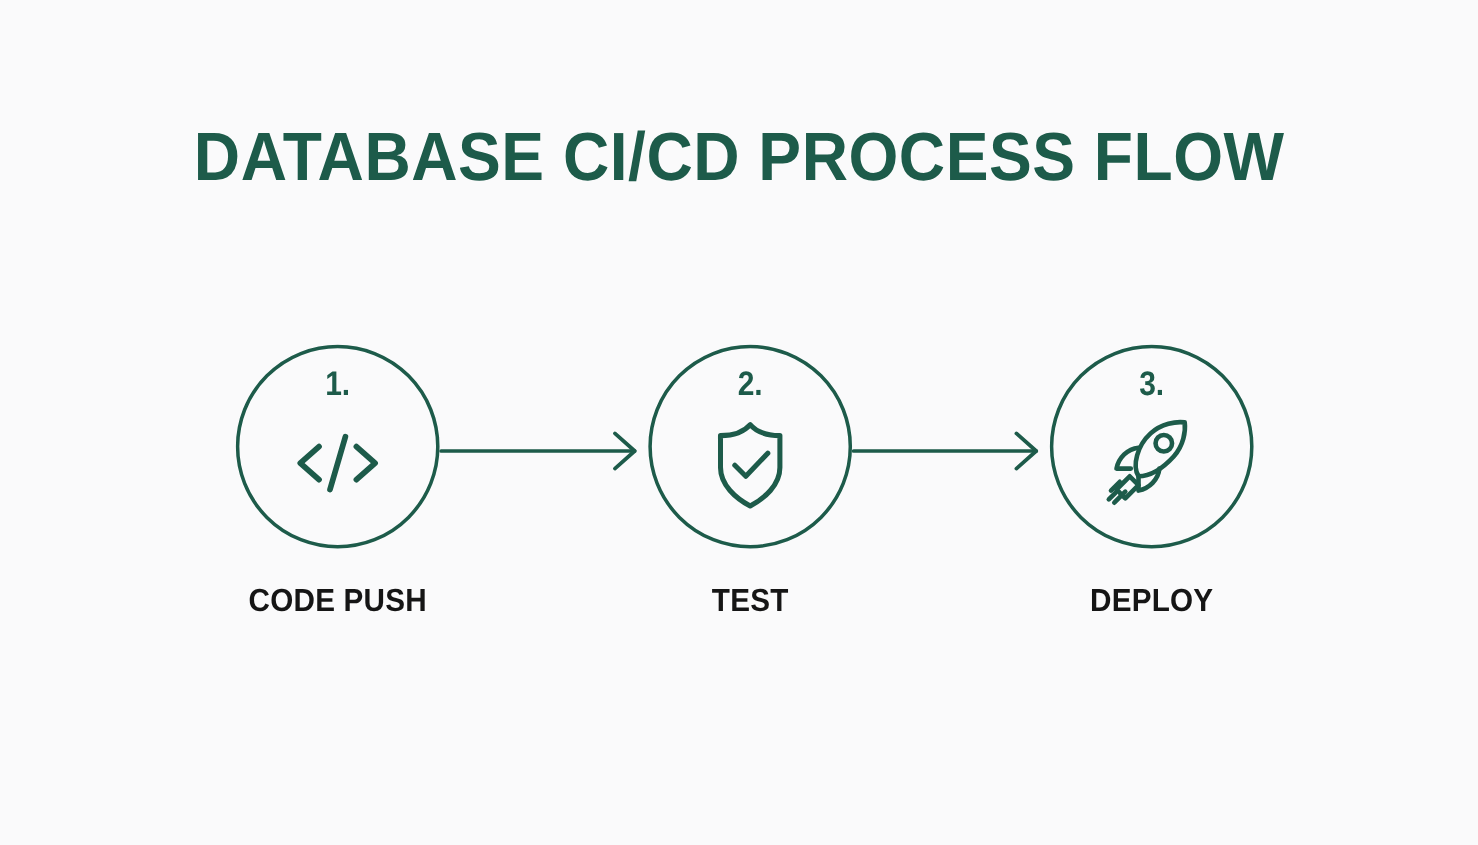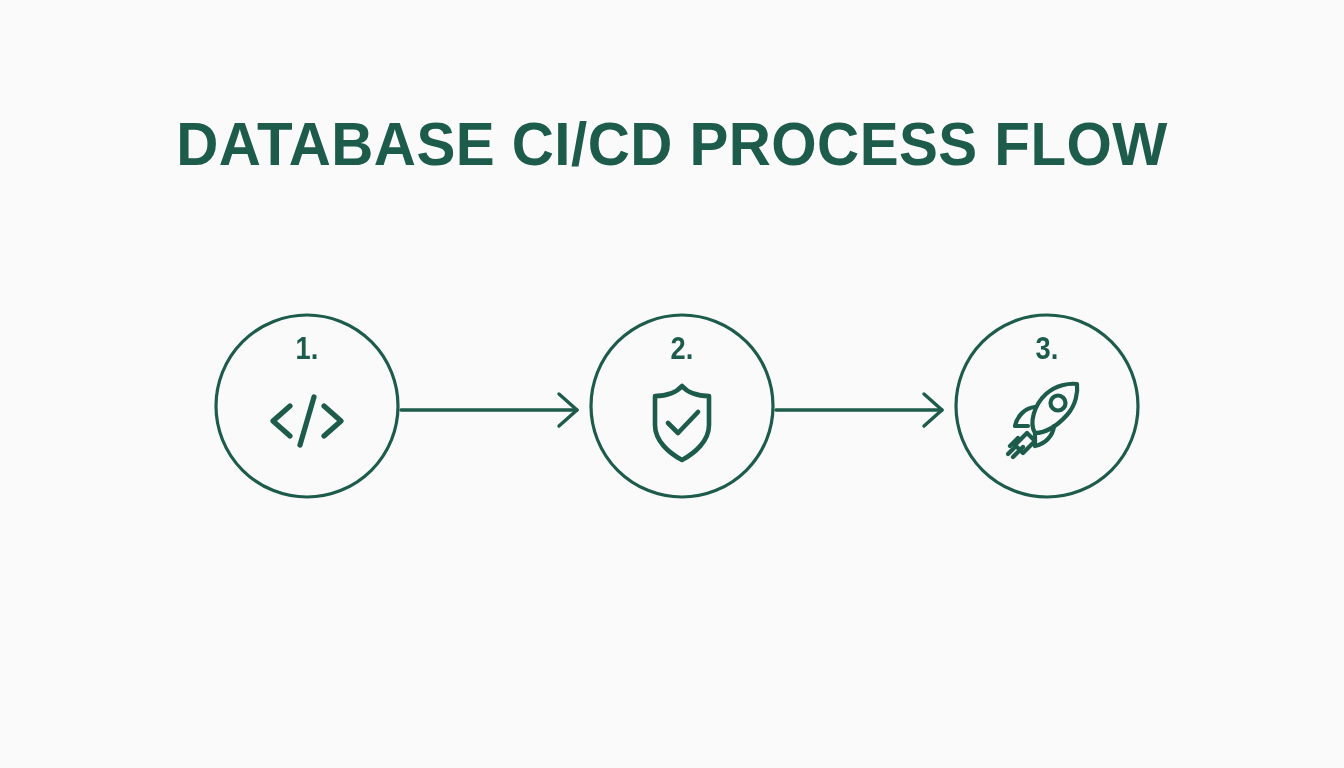--- a/index.html
+++ b/index.html
@@ -230,14 +230,19 @@
             <line x1="17" y1="63" x2="9" y2="71"></line>
             <line x1="22" y1="72" x2="12" y2="82"></line>
             <line x1="13" y1="73" x2="7" y2="79"></line>
           </g>
         </svg>
       </div>
     </div>
 
   </div>
 
+  <div class="captions">
+    <div class="caption caption-1">CODE PUSH</div>
+    <div class="caption caption-2">TEST</div>
+    <div class="caption caption-3">DEPLOY</div>
+  </div>
 
 </div>
 
 </body></html>

